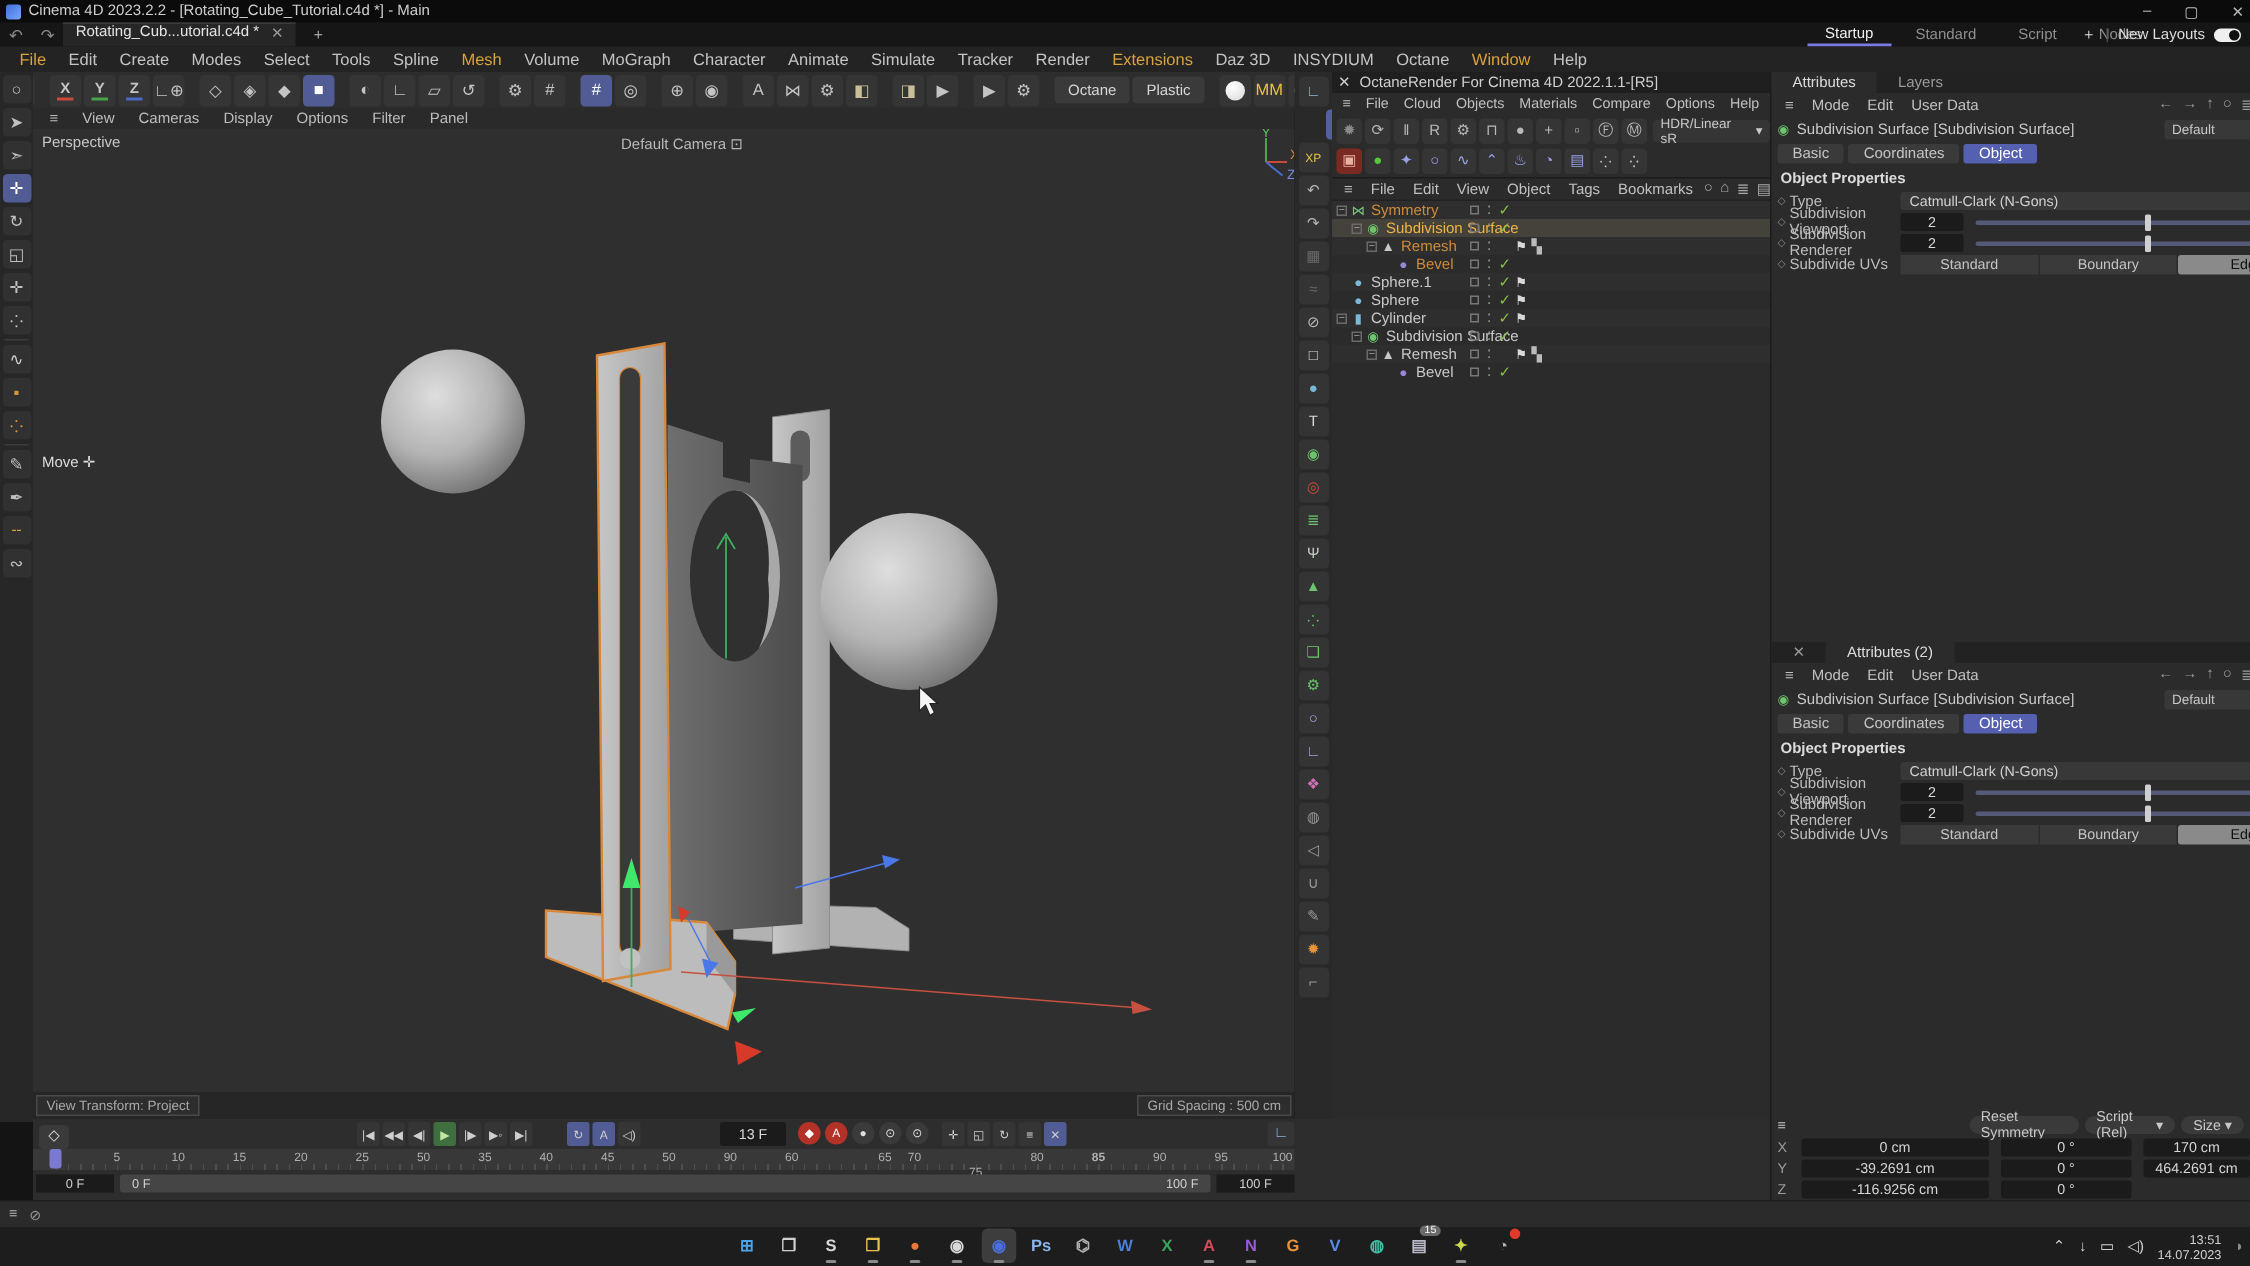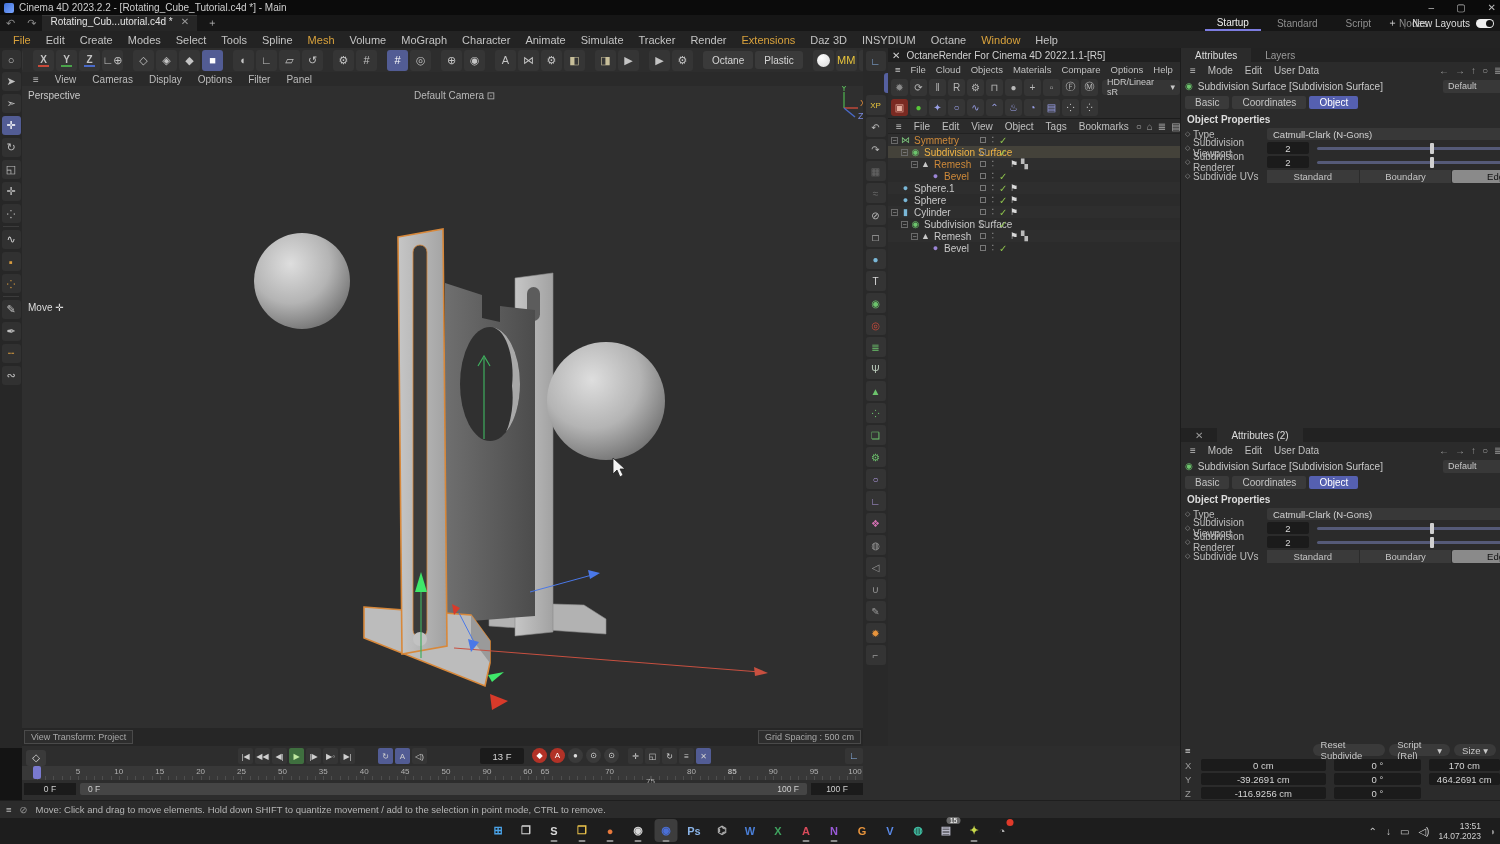--- a/index.html
+++ b/index.html
@@ -725,21 +725,21 @@
         <div class="s">Standard</div>
         <div class="s">Boundary</div>
         <div class="s active">Edge</div>
       </div>
     </div>
   </div>
 
 <div id="coords" class="abs">
   <div class="hdr">
     <span>≡</span>
-    <span class="co-btn" style="margin-left:118px">Reset Subdivide</span>
+    <span class="co-btn" style="margin-left:118px">Reset Symmetry</span>
     <span class="co-btn"><span>Script (Rel)</span>&nbsp;▾</span>
     <span class="co-btn"><span>Size</span>&nbsp;▾</span>
   </div>
   <div id="co-rows">
       <div class="co-row">
         <span class="co-ax">X</span>
         <span class="co-f" style="width: 130px;">0 cm</span>
         <span class="co-f" style="width: 90px;">0 °</span>
         <span class="co-f" style="width: 74px;">170 cm</span>
       </div>
@@ -797,21 +797,21 @@
       <span class="num" style="left: 137.7px;">15</span>
       <span class="num" style="left: 178.6px;">20</span>
       <span class="num" style="left: 219.5px;">25</span>
       <span class="num" style="left: 260.4px;">50</span>
       <span class="num" style="left: 301.3px;">35</span>
       <span class="num" style="left: 342.2px;">40</span>
       <span class="num" style="left: 383.1px;">45</span>
       <span class="num" style="left: 424px;">50</span>
       <span class="num" style="left: 464.9px;">90</span>
       <span class="num" style="left: 505.8px;">60</span>
-      <span class="num" style="left: 523px;">65</span>
+      <span class="num" style="left: 568px;">65</span>
       <span class="num" style="left: 587.6px;">70</span>
       <span class="num" style="left: 628.5px; margin-top: 10px;">75</span>
       <span class="num" style="left: 669.4px;">80</span>
       <span class="num" style="left: 710.3px; font-weight: bold;">85</span>
       <span class="num" style="left: 751.2px;">90</span>
       <span class="num" style="left: 792.1px;">95</span>
       <span class="num" style="left: 833px;">100</span>
     </div>
   <div id="playhead"></div>
   <div id="rangebar">
@@ -820,21 +820,20 @@
       <span>0 F</span>
       <span>100 F</span>
     </span>
     <span id="range-right">100 F</span>
   </div>
 </div>
 
 <div id="statusbar" class="abs">
   <span>≡</span>
   <span style="color:#9a9a9a">⊘</span>
-  <span>Move: Click and drag to move elements. Hold down SHIFT to quantize movement / add to the selection in point mode, CTRL to remove.</span>
 </div>
 
 <div id="taskbar" class="abs">
   <div id="task-icons">
       <div class="tk" style="color: rgb(74, 163, 232);">⊞</div>
       <div class="tk" style="color: rgb(207, 207, 207);">❐</div>
       <div class="tk" style="color: rgb(216, 216, 216);">S<span class="dotline"></span></div>
       <div class="tk" style="color: rgb(232, 192, 74);">❒<span class="dotline"></span></div>
       <div class="tk" style="color: rgb(232, 121, 60);">●<span class="dotline"></span></div>
       <div class="tk" style="color: rgb(216, 216, 216);">◉<span class="dotline"></span></div>

